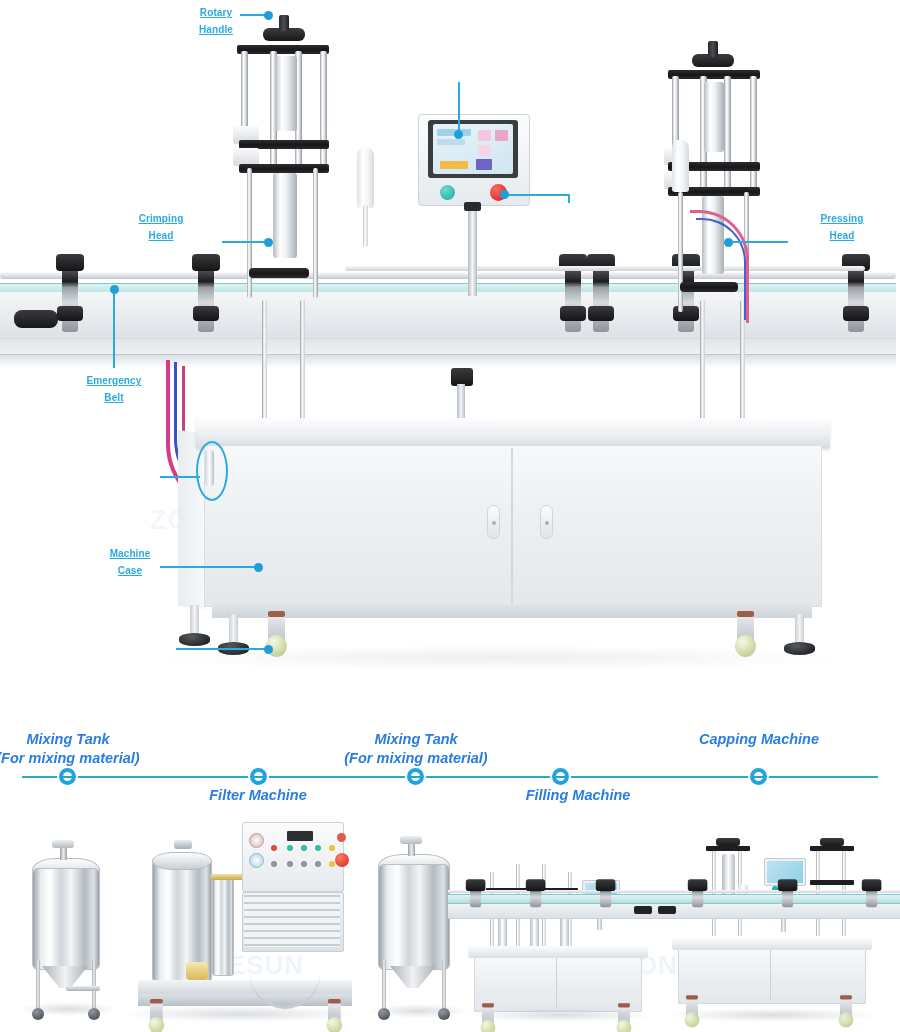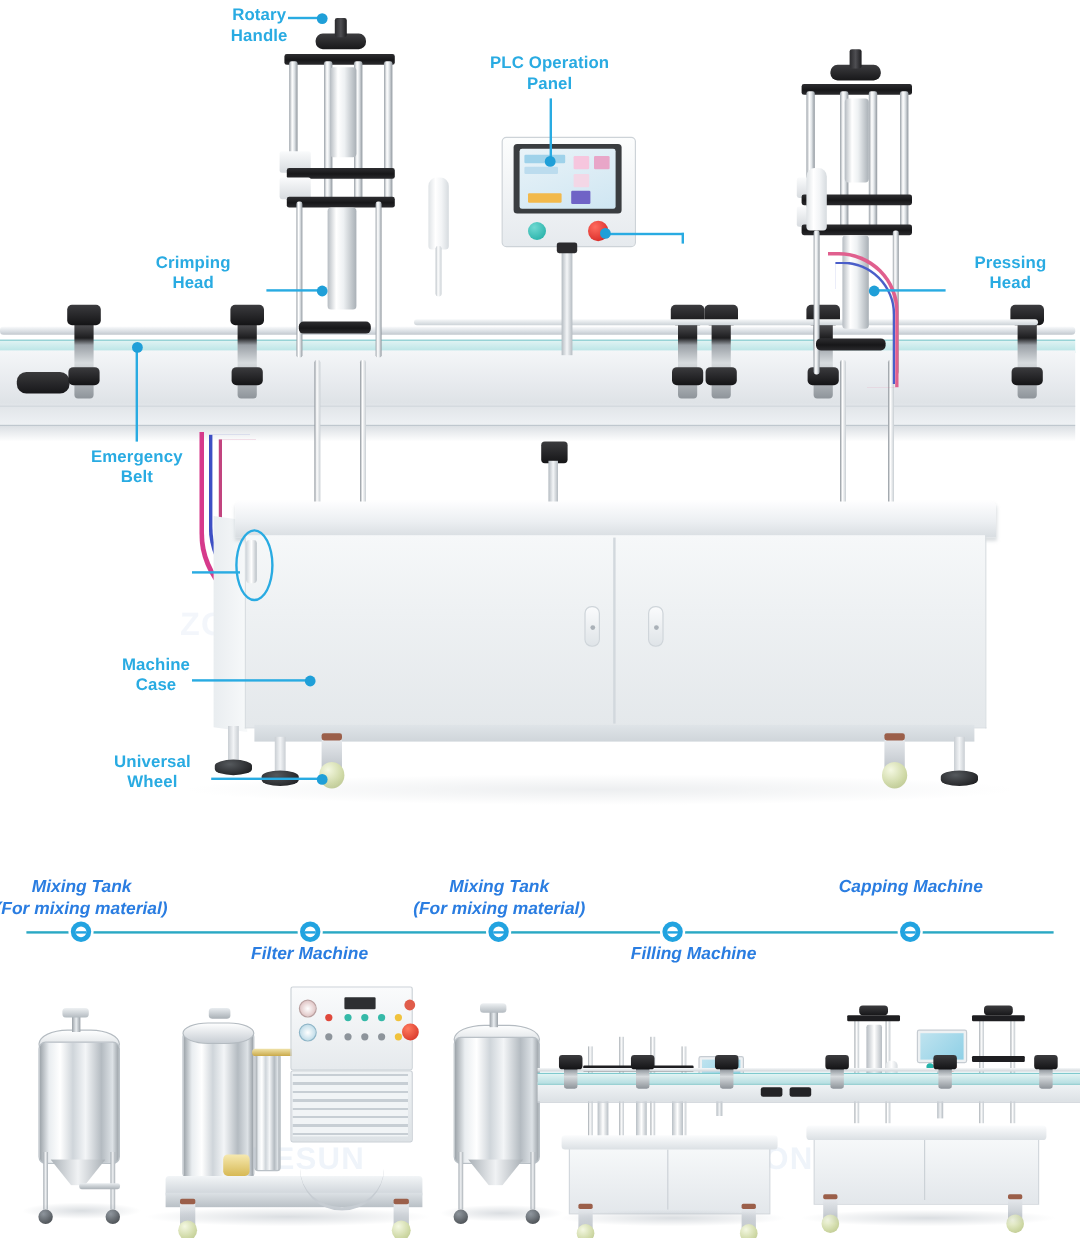--- a/index.html
+++ b/index.html
@@ -7,25 +7,26 @@
     width:900px;height:1032px;position:relative;overflow:hidden;
     font-family:"Liberation Sans",sans-serif;
     -webkit-font-smoothing:antialiased;
   }
   
   .abs{position:absolute;}
   .callout-label{
     position:absolute;
     color:#29abe2;
     font-weight:bold;
-    font-size:14px;
+    font-size:10px;
     line-height:17px;
     letter-spacing:.1px;
     white-space:pre-line;
     text-align:center;
+    text-decoration:underline;
   }
   .callout-line{position:absolute;background:#29abe2;height:2px;}
   .callout-line.vert{width:2px;height:auto;}
   .callout-dot{
     position:absolute;width:9px;height:9px;border-radius:50%;
     background:#1f9fd8;
   }
   .ring{
     position:absolute;border:2px solid #29abe2;border-radius:50%;
   }
@@ -367,22 +368,20 @@
   <div class="caster" style="left:268px;top:615px;"></div>
   <div class="caster" style="left:737px;top:615px;"></div>
 
   <div class="shadow-ell" style="left:150px;top:645px;width:700px;height:26px;opacity:.5;"></div>
 
   <div class="callout-label" style="left:166px;top:4px;width:100px;">Rotary
 Handle</div>
   <div class="callout-line" style="left:240px;top:14px;width:28px;"></div>
   <div class="callout-dot" style="left:264px;top:11px;"></div>
 
-  <div class="callout-label" style="left:388px;top:44px;width:140px;">PLC Operation
-Panel</div>
   <div class="callout-line vert" style="left:458px;top:82px;height:52px;"></div>
   <div class="callout-dot" style="left:454px;top:130px;"></div>
 
   <div class="callout-label" style="left:105px;top:210px;width:112px;">Crimping
 Head</div>
   <div class="callout-line" style="left:222px;top:241px;width:48px;"></div>
   <div class="callout-dot" style="left:264px;top:238px;"></div>
 
   <div class="callout-line" style="left:508px;top:194px;width:62px;"></div>
   <div class="callout-line vert" style="left:568px;top:194px;height:9px;"></div>
@@ -398,22 +397,20 @@
   <div class="callout-line vert" style="left:113px;top:290px;height:78px;"></div>
   <div class="callout-dot" style="left:110px;top:285px;"></div>
 
   <div class="callout-line" style="left:160px;top:476px;width:40px;"></div>
 
   <div class="callout-label" style="left:78px;top:545px;width:104px;">Machine
 Case</div>
   <div class="callout-line" style="left:160px;top:566px;width:98px;"></div>
   <div class="callout-dot" style="left:254px;top:563px;"></div>
 
-  <div class="callout-label" style="left:72px;top:626px;width:110px;">Universal
-Wheel</div>
   <div class="callout-line" style="left:176px;top:648px;width:92px;"></div>
   <div class="callout-dot" style="left:264px;top:645px;"></div>
 </div>
 
 <div id="timeline">
   <div class="tl-axis"></div>
 
   <div class="tl-node" style="left:59px;">
       <span></span>
     </div>

